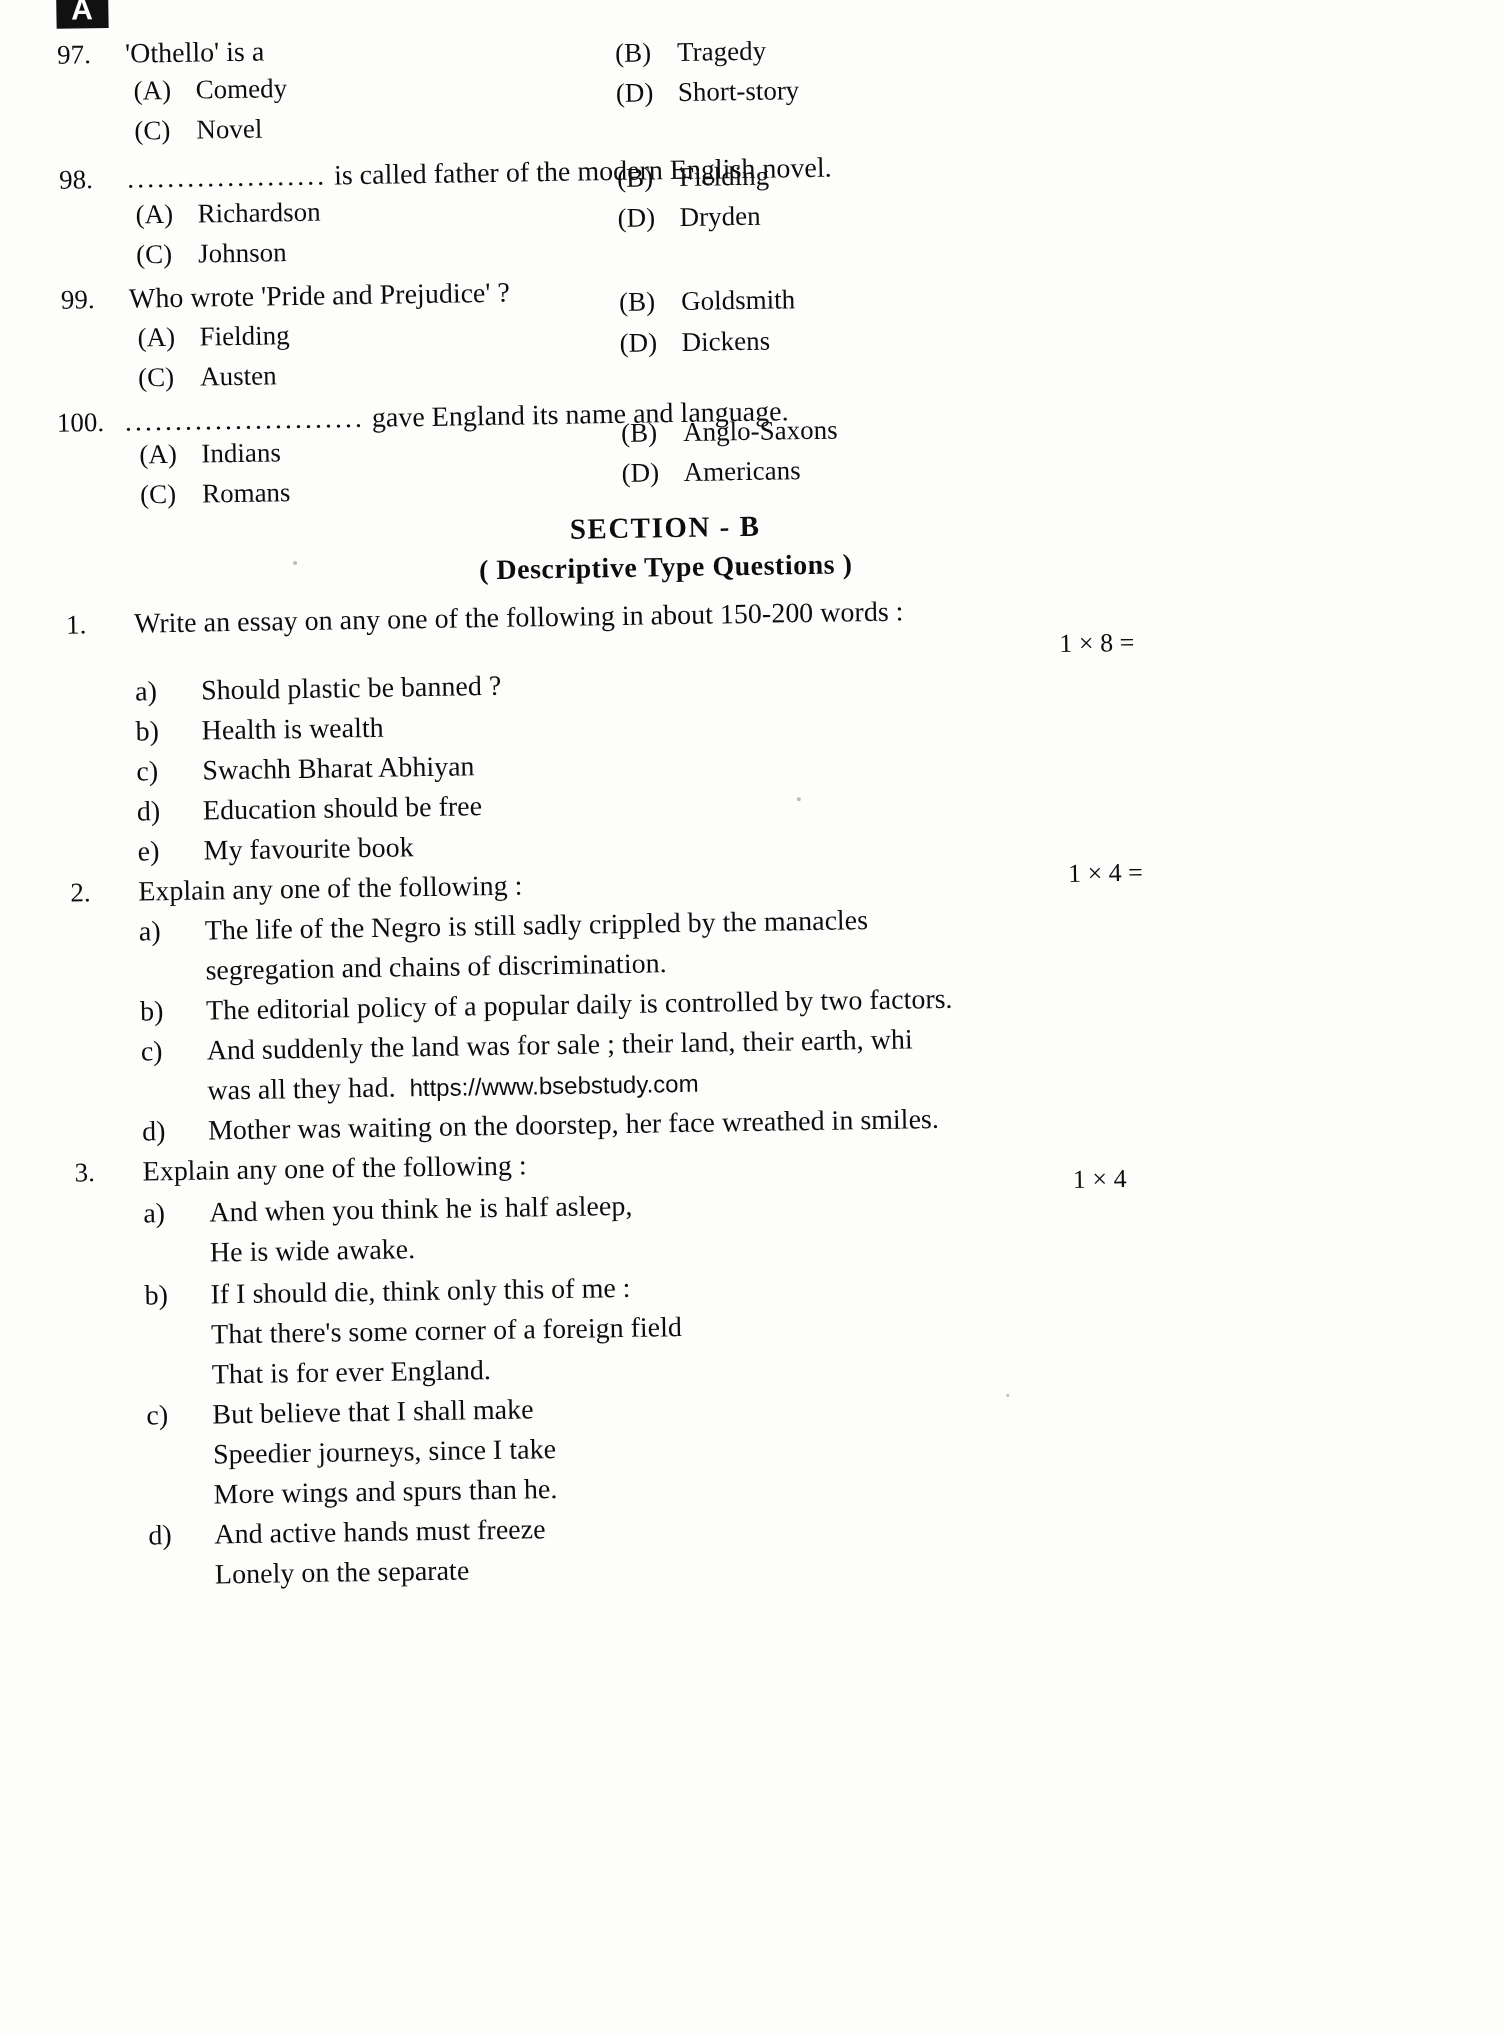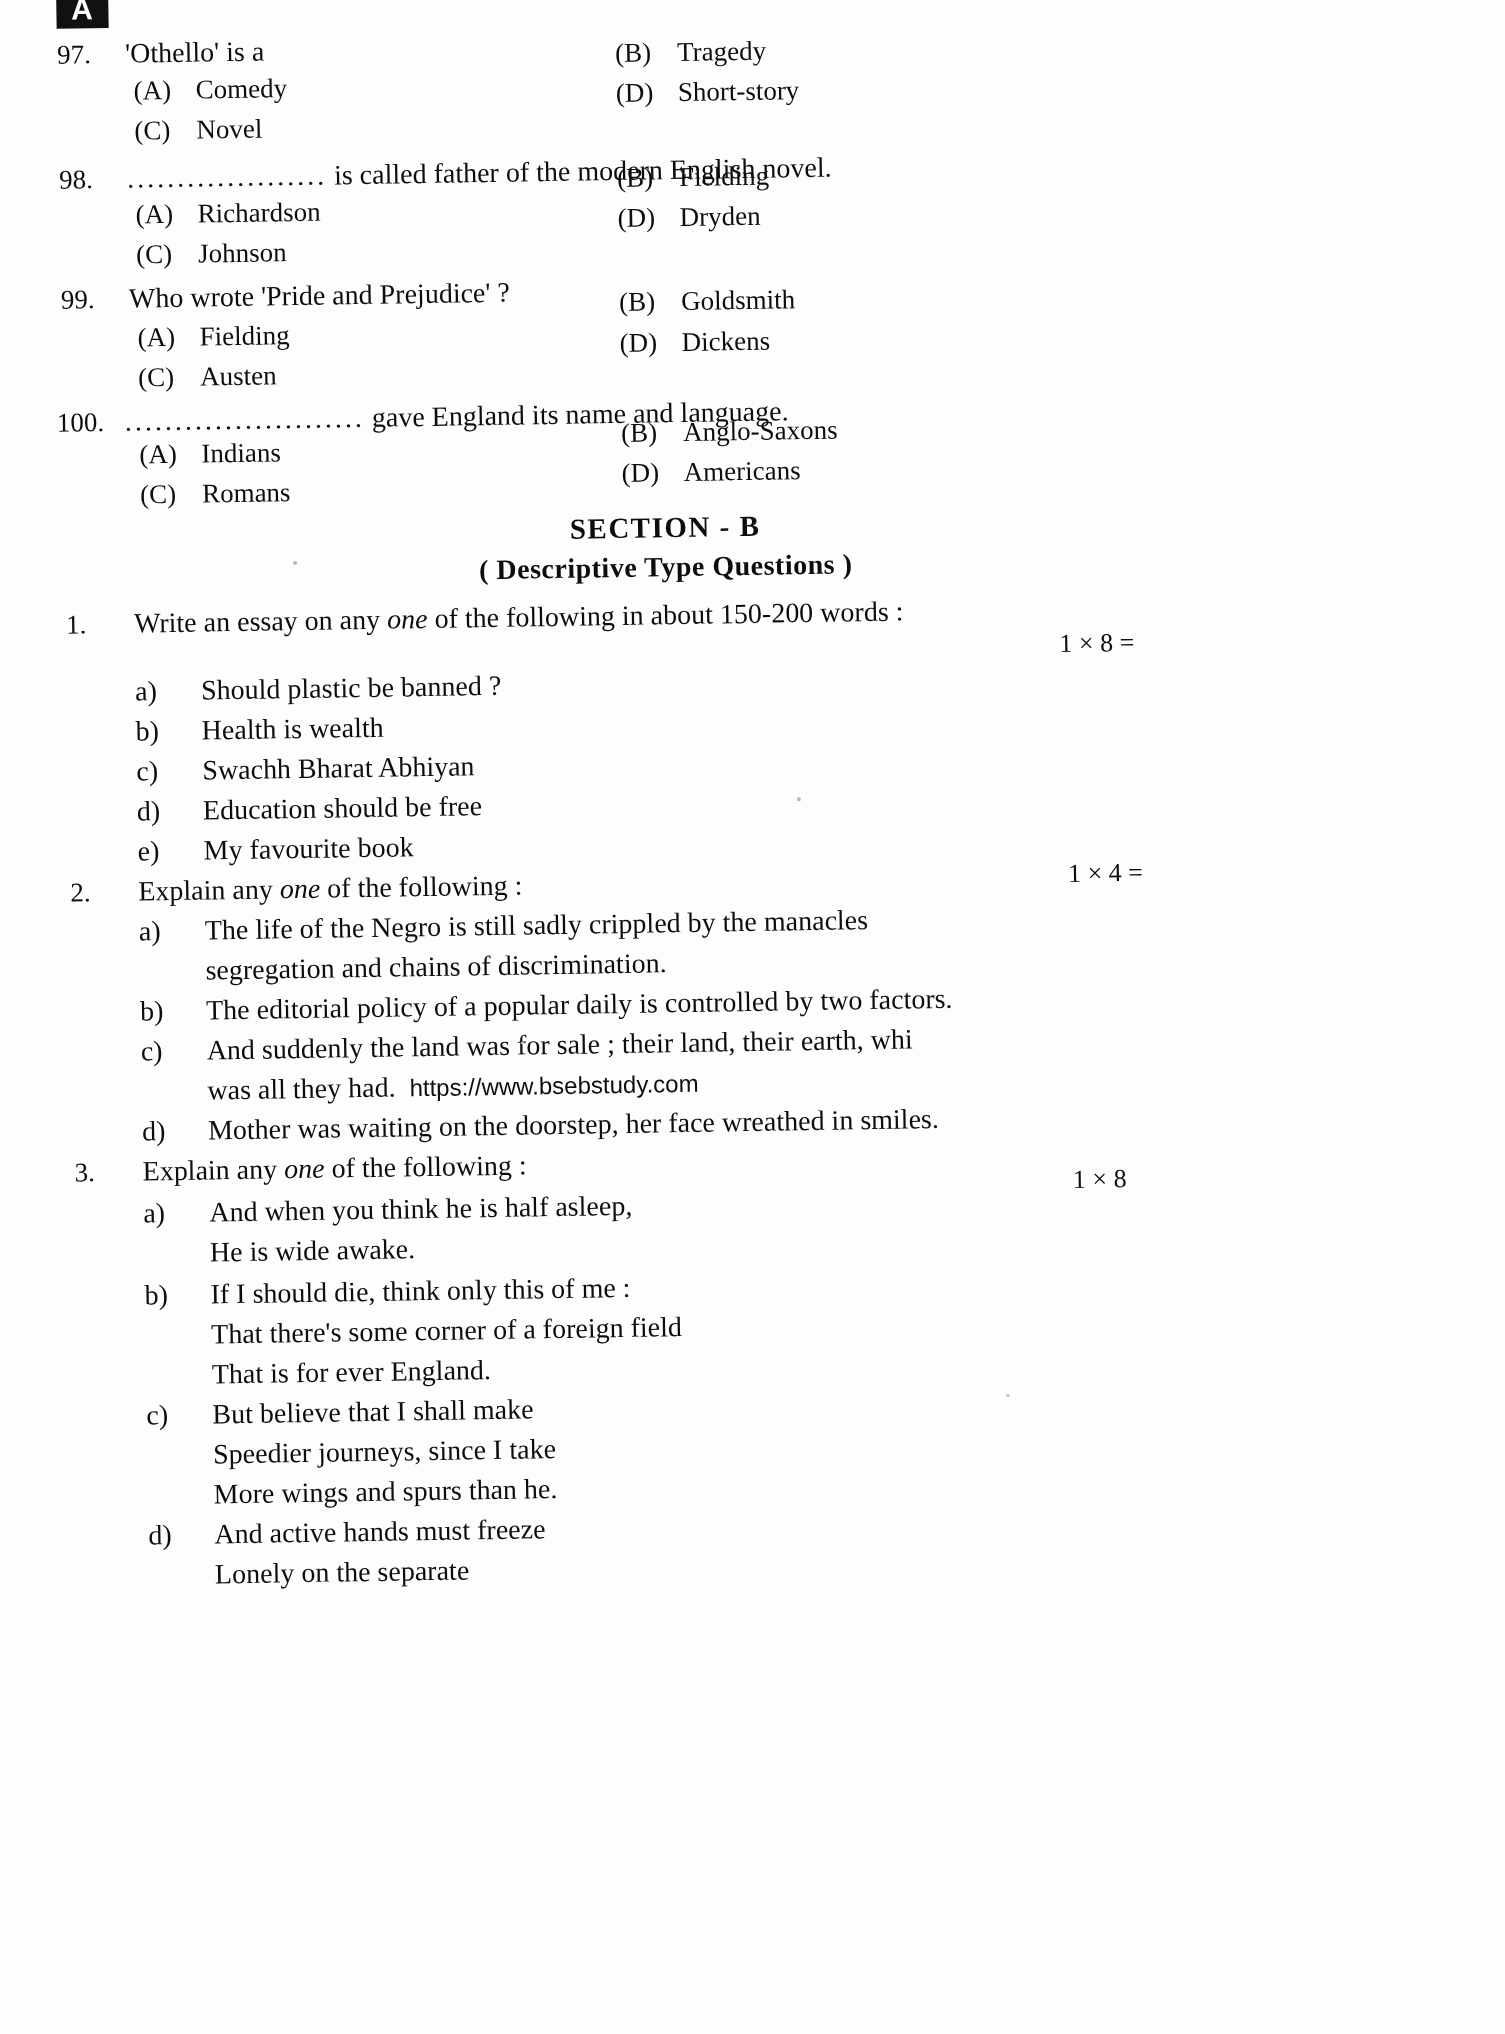--- a/index.html
+++ b/index.html
@@ -33,21 +33,21 @@
   .row{position:absolute;display:flex;align-items:baseline;}
   .qnum{
     width:68px;flex:0 0 68px;text-align:left;
     font-size:27px;
   }
   .qtext{font-size:28px;white-space:nowrap;}
   .opt{position:absolute;display:flex;align-items:baseline;font-size:27px;}
   .optkey{width:62px;flex:0 0 62px;}
   .optval{white-space:nowrap;}
   .dots{letter-spacing:3px;}
-  .ital{font-style:italic;}
+  .ital{}
   .center{position:absolute;width:100%;text-align:center;}
   .sec-title{
     font-size:29px;font-weight:bold;
     font-family:"Liberation Serif",serif;
     letter-spacing:1.5px;
   }
   .sec-sub{font-size:28px;font-weight:bold;letter-spacing:0.5px;}
   .sub{position:absolute;display:flex;align-items:baseline;font-size:28px;}
   .subkey{width:66px;flex:0 0 66px;}
   .subval{white-space:nowrap;}
@@ -205,21 +205,21 @@
 
   <div class="sub" style="left:140px;top:1108px;">
     <span class="subkey">d)</span>
     <span class="subval">Mother was waiting on the doorstep, her face wreathed in smiles.</span>
   </div>
 
   <div class="row" style="left:72px;top:1148px;">
     <span class="qnum">3.</span>
     <span class="qtext"><span>Explain any </span><span class="ital">one</span><span> of the following :</span></span>
   </div>
-  <div class="marks" style="left:1070px;top:1172px;">1 × 8</div>
+  <div class="marks" style="left:1070px;top:1172px;">1 × 4</div>
 
   <div class="sub" style="left:140px;top:1190px;">
     <span class="subkey">a)</span>
     <span class="subval">And when you think he is half asleep,</span>
   </div>
   <div class="cont" style="left:206px;top:1230px;">He is wide awake.</div>
 
   <div class="sub" style="left:140px;top:1272px;">
     <span class="subkey">b)</span>
     <span class="subval">If I should die, think only this of me :</span>

